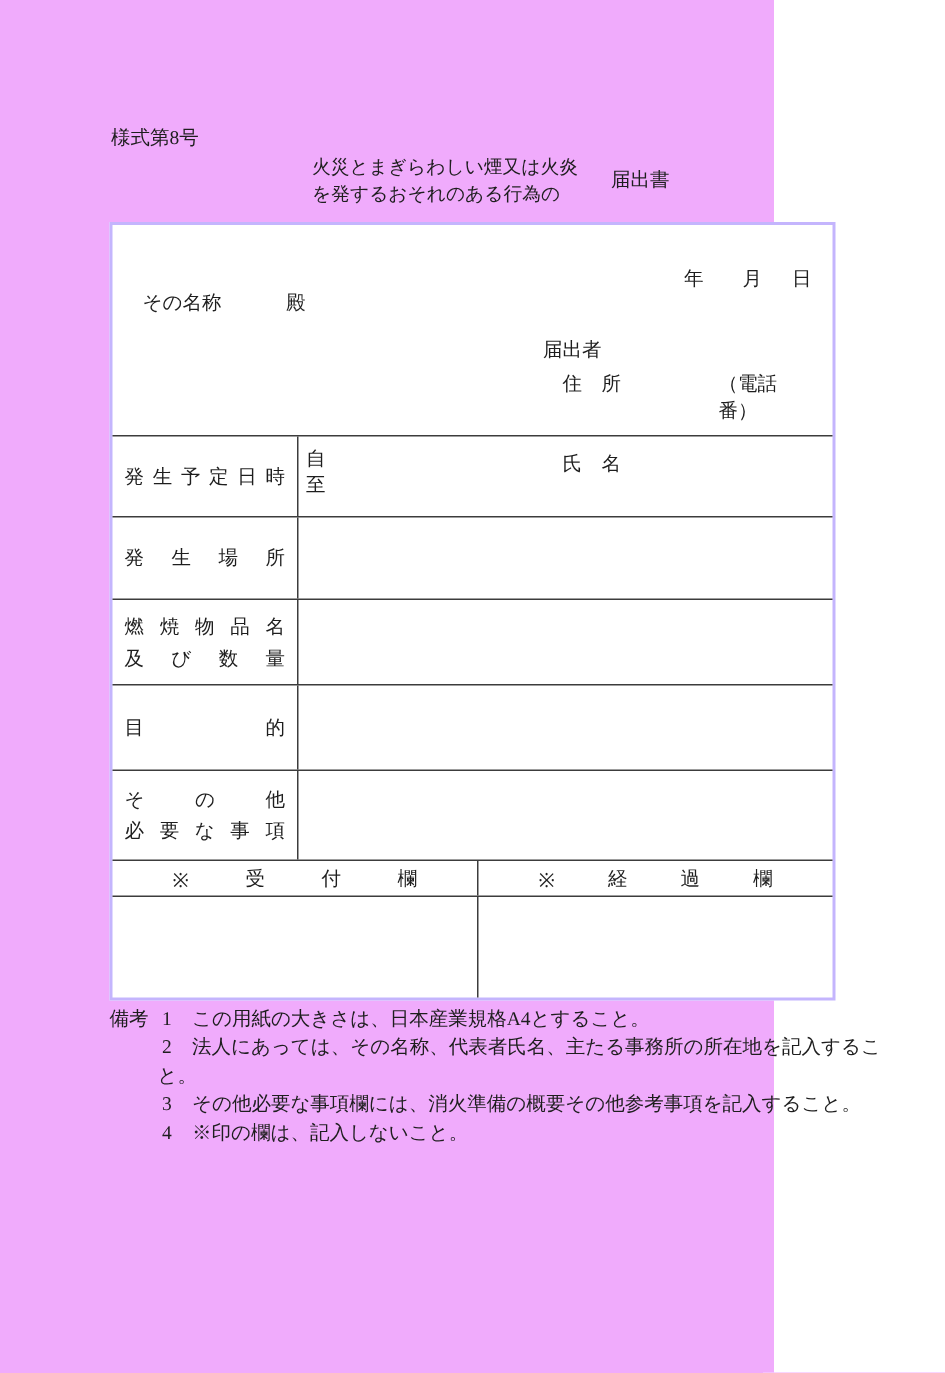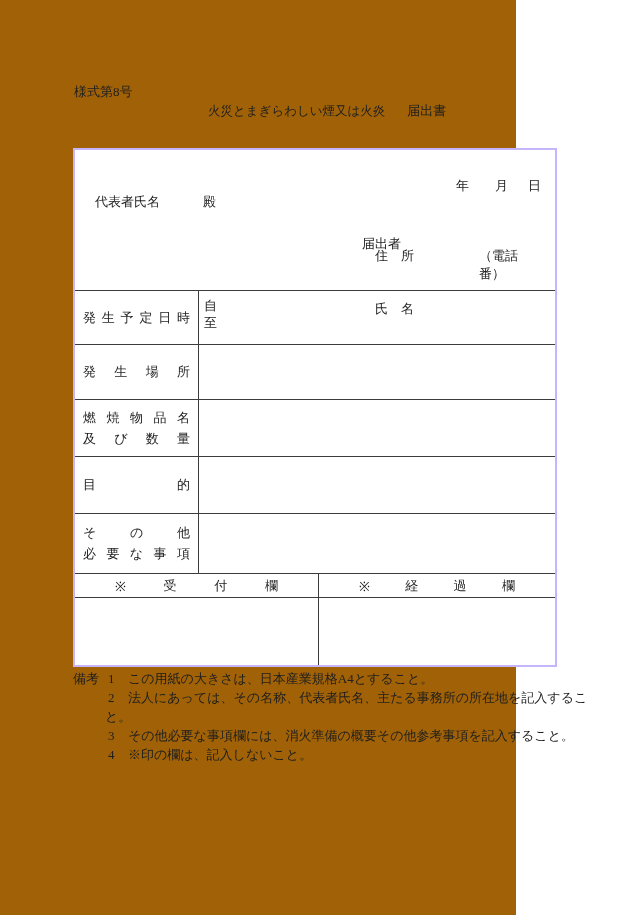--- a/index.html
+++ b/index.html
@@ -2,40 +2,40 @@
 <html><head>
 <meta charset="utf-8">
 <style>
   html,body{margin:0;padding:0;}
   body{
     width:630px;height:915px;background:#ffffff;overflow:hidden;
     font-family:"Liberation Serif","DejaVu Serif",serif;
     color:#1e1e1e;
     -webkit-font-smoothing:antialiased;
   }
-  .page{position:relative;width:516px;height:915px;background:#a16207;}
+  .page{position:relative;width:516px;height:915px;background:#f0abfc;}
 
   .form-number{position:absolute;left:74px;top:83px;font-size:13px;}
 
   .title-block{position:absolute;left:208px;top:102px;display:flex;align-items:center;}
   .title-lines{font-size:12.5px;line-height:18px;}
   .title-suffix{font-size:13px;margin-left:22px;}
 
   .form-table{
     position:absolute;left:73px;top:148px;width:484px;
     border:2px solid #c4b5fd;background:#fff;box-sizing:border-box;
   }
   .trow{display:flex;border-top:1px solid #3c3c3c;box-sizing:border-box;}
   .header-cell{position:relative;height:140px;font-size:13px;}
   .date-line{position:absolute;top:27px;right:14px;}
   .date-line .m-month{margin-left:26px;}
   .date-line .m-day{margin-left:20px;}
   .addressee-line{position:absolute;top:43px;left:20px;}
   .addressee-line .honorific{margin-left:43px;}
-  .notifier-line{position:absolute;top:74px;left:287px;margin-top:11px;}
+  .notifier-line{position:absolute;top:74px;left:287px;}
   .address-line{position:absolute;top:97px;left:300px;}
   .phone-line{position:absolute;top:97px;left:404px;}
   .name-line{position:absolute;top:122px;left:300px;margin-top:28px;}
 
   .label-cell{
     width:124px;border-right:1px solid #3c3c3c;box-sizing:border-box;
     display:flex;flex-direction:column;justify-content:center;
     padding:0 8px;font-size:13px;row-gap:3px;
   }
   .value-cell{flex:1;box-sizing:border-box;}
@@ -65,32 +65,33 @@
 </head>
 <body>
 
 <div class="page">
 
   <div class="form-number">様式第8号</div>
 
   <div class="title-block">
     <div class="title-lines">
       <div>火災とまぎらわしい煙又は火炎</div>
+      <div>を発するおそれのある行為の</div>
     </div>
     <div class="title-suffix">届出書</div>
   </div>
 
   <div class="form-table">
 
     <div class="header-cell">
       <div class="date-line">
         <span>年</span><span class="m-month">月</span><span class="m-day">日</span>
       </div>
       <div class="addressee-line">
-        <span>代表者氏名</span><span class="honorific">殿</span>
+        <span>その名称</span><span class="honorific">殿</span>
       </div>
       <div class="notifier-line">届出者</div>
       <div class="address-line">住　所</div>
       <div class="phone-line">（電話　番）</div>
       <div class="name-line">氏　名</div>
     </div>
 
     <div class="trow h-r1">
       <div class="label-cell">
         <div class="jchars">

